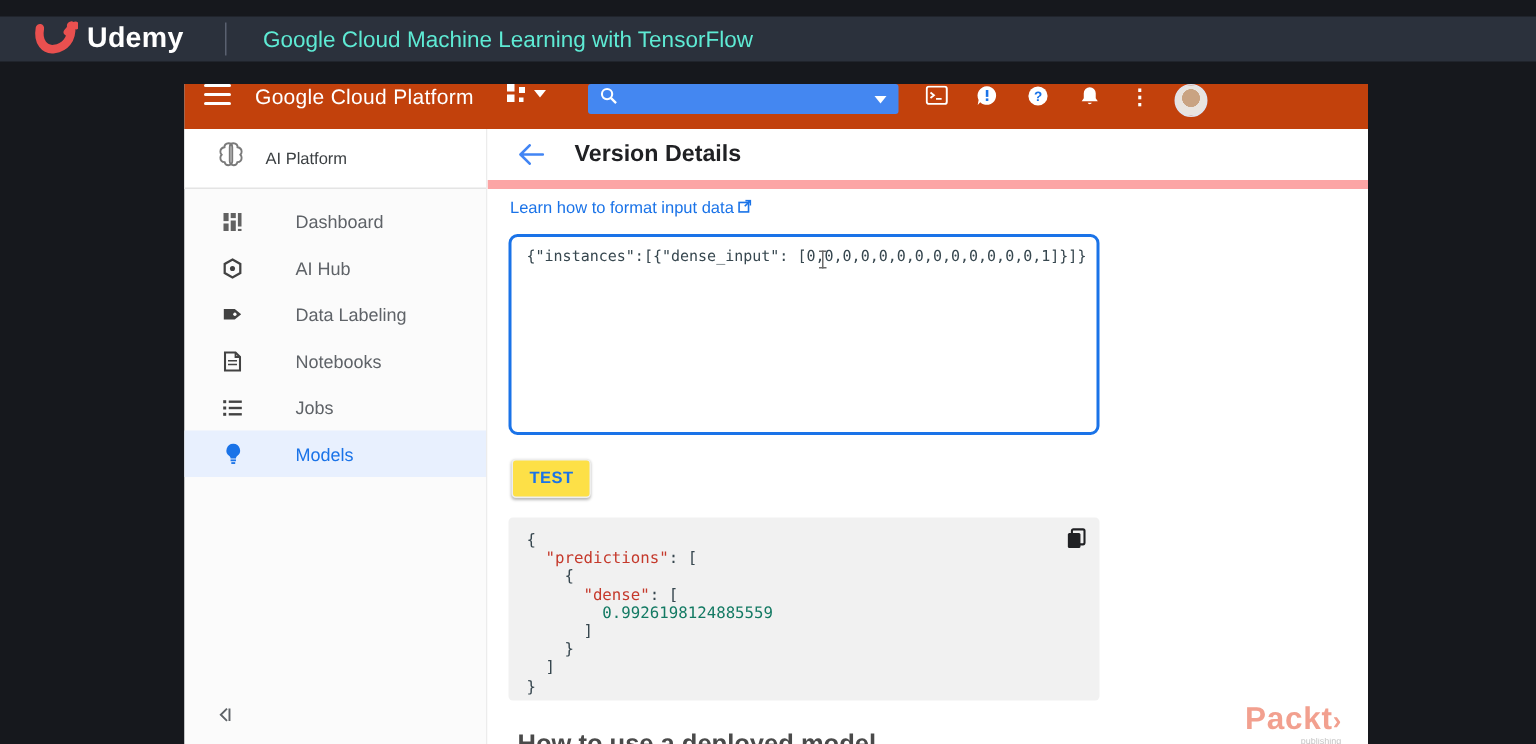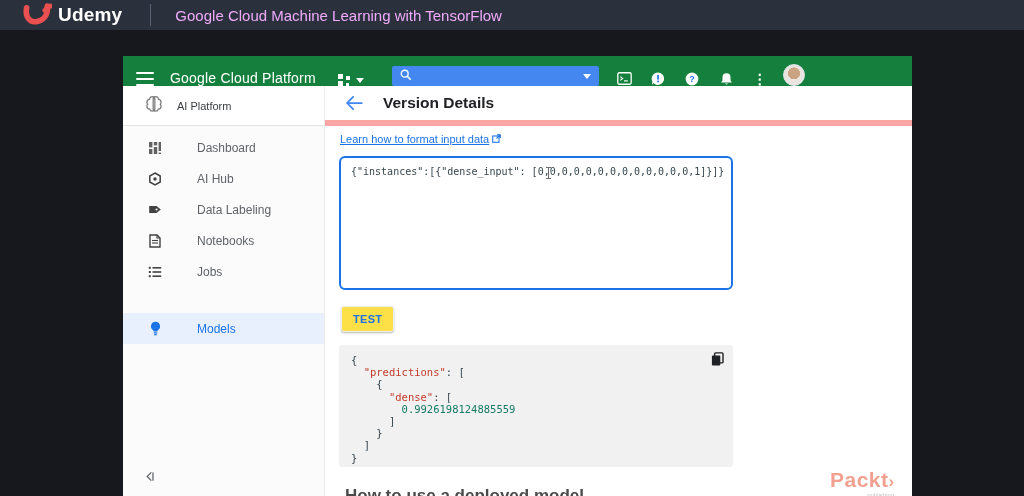--- a/index.html
+++ b/index.html
@@ -1,32 +1,32 @@
 <!DOCTYPE html>
 <html><head>
 <meta charset="utf-8">
 <style>
   * { margin:0; padding:0; box-sizing:border-box; }
   body { font-family:"Liberation Sans", sans-serif; }
   .stage { position:relative; width:1024px; height:496px; background:#16181d; overflow:hidden; }
 
   
-  .udemy-bar { position:absolute; left:0; top:0; width:1024px; height:30px; background:#2b313c;
+  .udemy-bar { position:absolute; left:0; top:11px; width:1024px; height:30px; background:#2b313c;
     display:flex; align-items:center; }
   .u-logo { display:flex; align-items:center; gap:6px; margin-left:22px; }
   .u-word { color:#fff; font-weight:bold; font-size:19px; letter-spacing:.2px; }
   .u-sep { width:1px; height:22px; background:#5a6170; margin:0 24px 0 28px; }
-  .u-title { color:#f0abfc; font-size:15px; }
+  .u-title { color:#5eead4; font-size:15px; }
 
   
   .gcp-window { position:absolute; left:123px; top:56px; width:789px; height:440px; background:#fff; }
 
   
-  .gcp-header { position:absolute; left:0; top:0; width:789px; height:30px; background:#15803d;
-    display:flex; align-items:flex-end; color:#fff; }
+  .gcp-header { position:absolute; left:0; top:0; width:789px; height:30px; background:#c2410c;
+    display:flex; align-items:flex-start; color:#fff; }
   .hamburger { margin-left:13px; width:18px; height:14px; display:flex; flex-direction:column;
     justify-content:space-between; cursor:pointer; }
   .hamburger span { display:block; height:2px; background:#fff; border-radius:1px; }
   .gcp-product { font-size:14px; margin-left:16px; letter-spacing:.2px; white-space:nowrap; }
   .project-sel { display:flex; align-items:center; gap:6px; margin-left:22px; cursor:pointer; }
   .proj-icon { width:12px; height:12px; position:relative; }
   .proj-icon i { position:absolute; width:5px; height:5px; background:#fff; }
   .proj-icon i:nth-child(1){left:0;top:0;} .proj-icon i:nth-child(2){right:0;top:2px;width:4px;height:4px;}
   .proj-icon i:nth-child(3){left:0;bottom:0;} .proj-icon i:nth-child(4){right:1px;bottom:0;width:3px;height:3px;}
   .project-name { font-size:11.5px; font-weight:bold; }
@@ -45,33 +45,33 @@
 
   
   .sidebar { position:absolute; left:0; top:30px; width:202px; height:410px; background:#fbfbfb;
     border-right:1px solid #ececec; }
   .side-head { height:40px; display:flex; align-items:center; gap:12px; padding-left:20px;
     border-bottom:1px solid #e4e4e4; background:#fff; }
   .side-title { font-size:11px; color:#3c4043; }
   .side-nav { padding-top:6px; }
   .side-item { height:31px; display:flex; align-items:center; gap:34px; padding-left:24px; cursor:pointer; }
   .side-item .side-label { font-size:12px; color:#5f6368; }
-  .side-item.selected { background:#e8f0fe;margin-top:26px; }
+  .side-item.selected { background:#e8f0fe; }
   .side-item.selected .side-label { color:#1a73e8; }
   .side-icon { width:16px; height:16px; display:flex; align-items:center; justify-content:center; }
   .collapse-btn { position:absolute; left:18px; bottom:12px; width:16px; height:16px; cursor:pointer;
     display:flex; align-items:center; justify-content:center; }
 
   
   .content { position:absolute; left:202px; top:30px; width:587px; height:410px; background:#fff; overflow:hidden; }
   .content-head { height:40px; display:flex; align-items:center; border-bottom:6px solid #fca5a5; }
   .back-btn { margin-left:20px; cursor:pointer; display:flex; align-items:center; }
   .page-title { font-size:15.5px; font-weight:600; color:#202124; margin-left:20px; }
   .format-link { position:absolute; left:15px; top:47px; font-size:11px; color:#1a73e8;
-    text-decoration:underline; display:flex; align-items:center; gap:3px; cursor:pointer; }
+    display:flex; align-items:center; gap:3px; cursor:pointer; }
   .input-box { position:absolute; left:14px; top:70px; width:394px; height:134px; background:#fff;
     border:2px solid #1a73e8; border-radius:6px; padding:8px 10px; cursor:text; }
   .input-text { font-family:"DejaVu Sans Mono", monospace; font-size:10px; color:#37474f; white-space:pre; }
   .ibeam { position:absolute; left:207px; top:9px; width:1px; height:12px; background:#6b6b6b; }
   .ibeam::before, .ibeam::after { content:""; position:absolute; left:-2px; width:5px; height:1px; background:#6b6b6b; }
   .ibeam::before { top:0; } .ibeam::after { bottom:0; }
   .test-btn { position:absolute; left:16px; top:220px; background:#fde047; color:#1a73e8; font-weight:bold;
     font-size:11px; letter-spacing:.3px; padding:6px 11px; border:1px solid #eee; border-radius:3px;
     box-shadow:0 1px 2px rgba(0,0,0,.28); cursor:pointer; font-family:"Liberation Sans", sans-serif; }
   .output-box { position:absolute; left:14px; top:259px; width:394px; height:122px; background:#f1f1f1;

